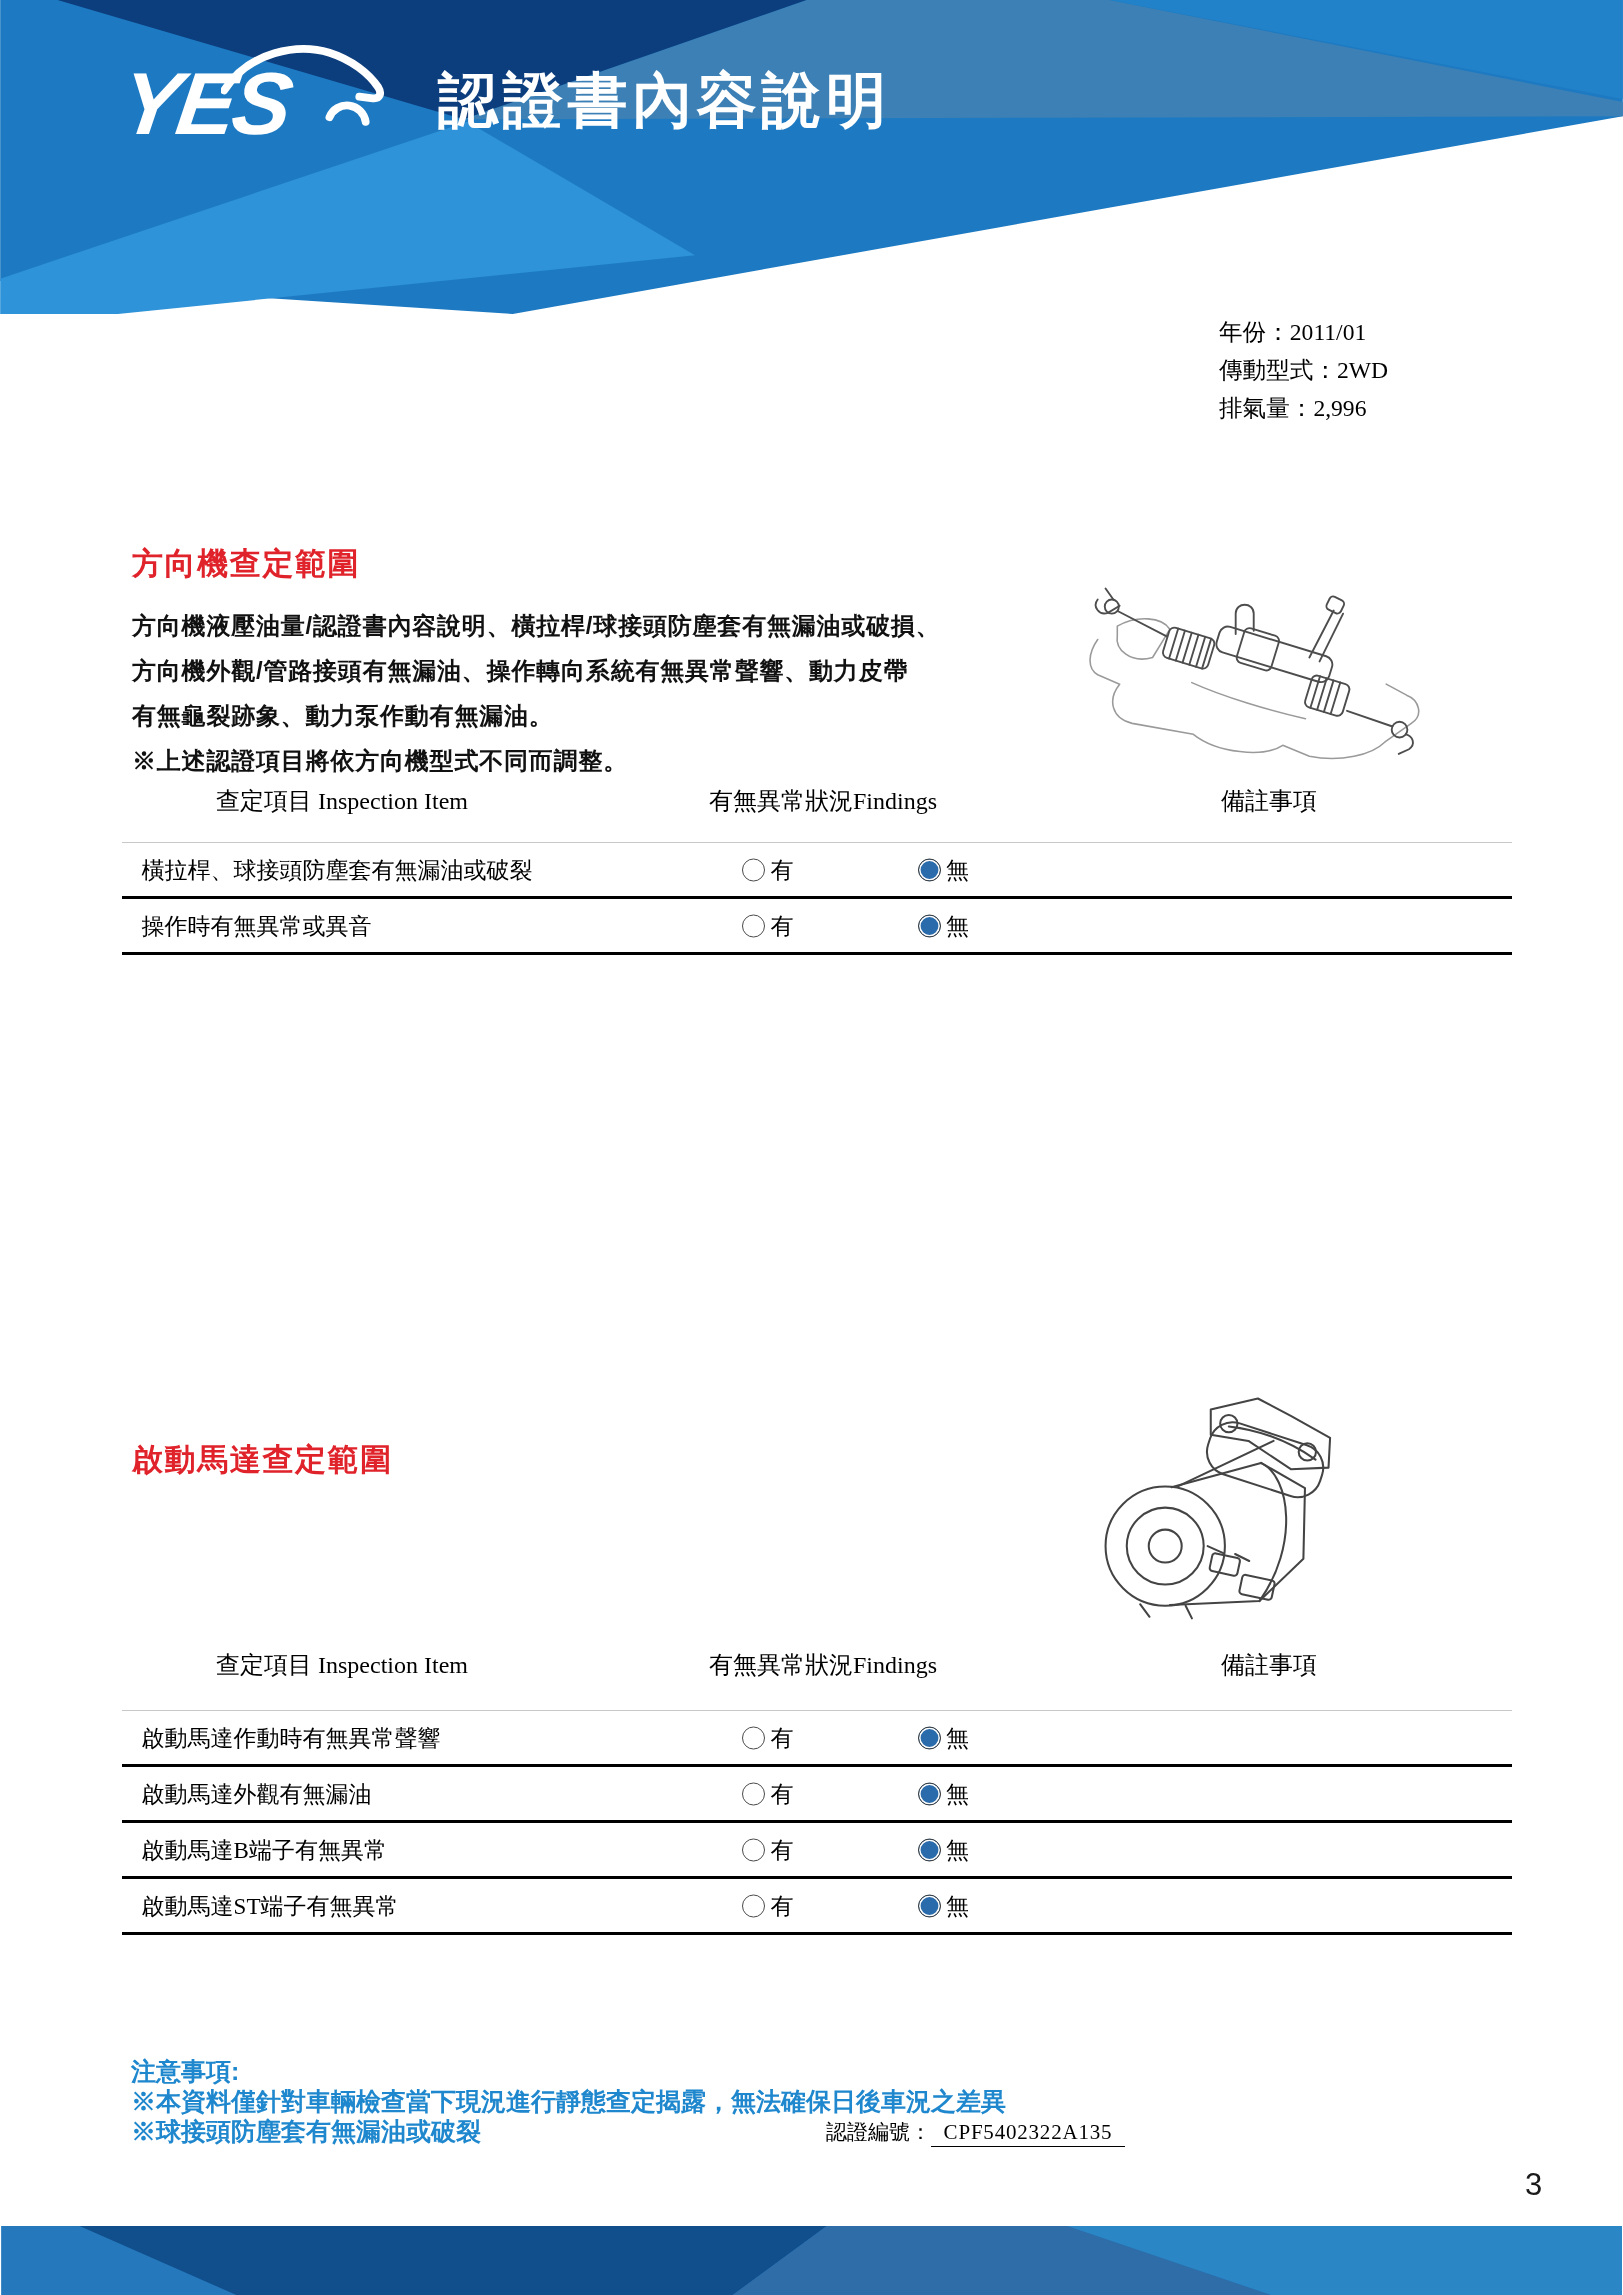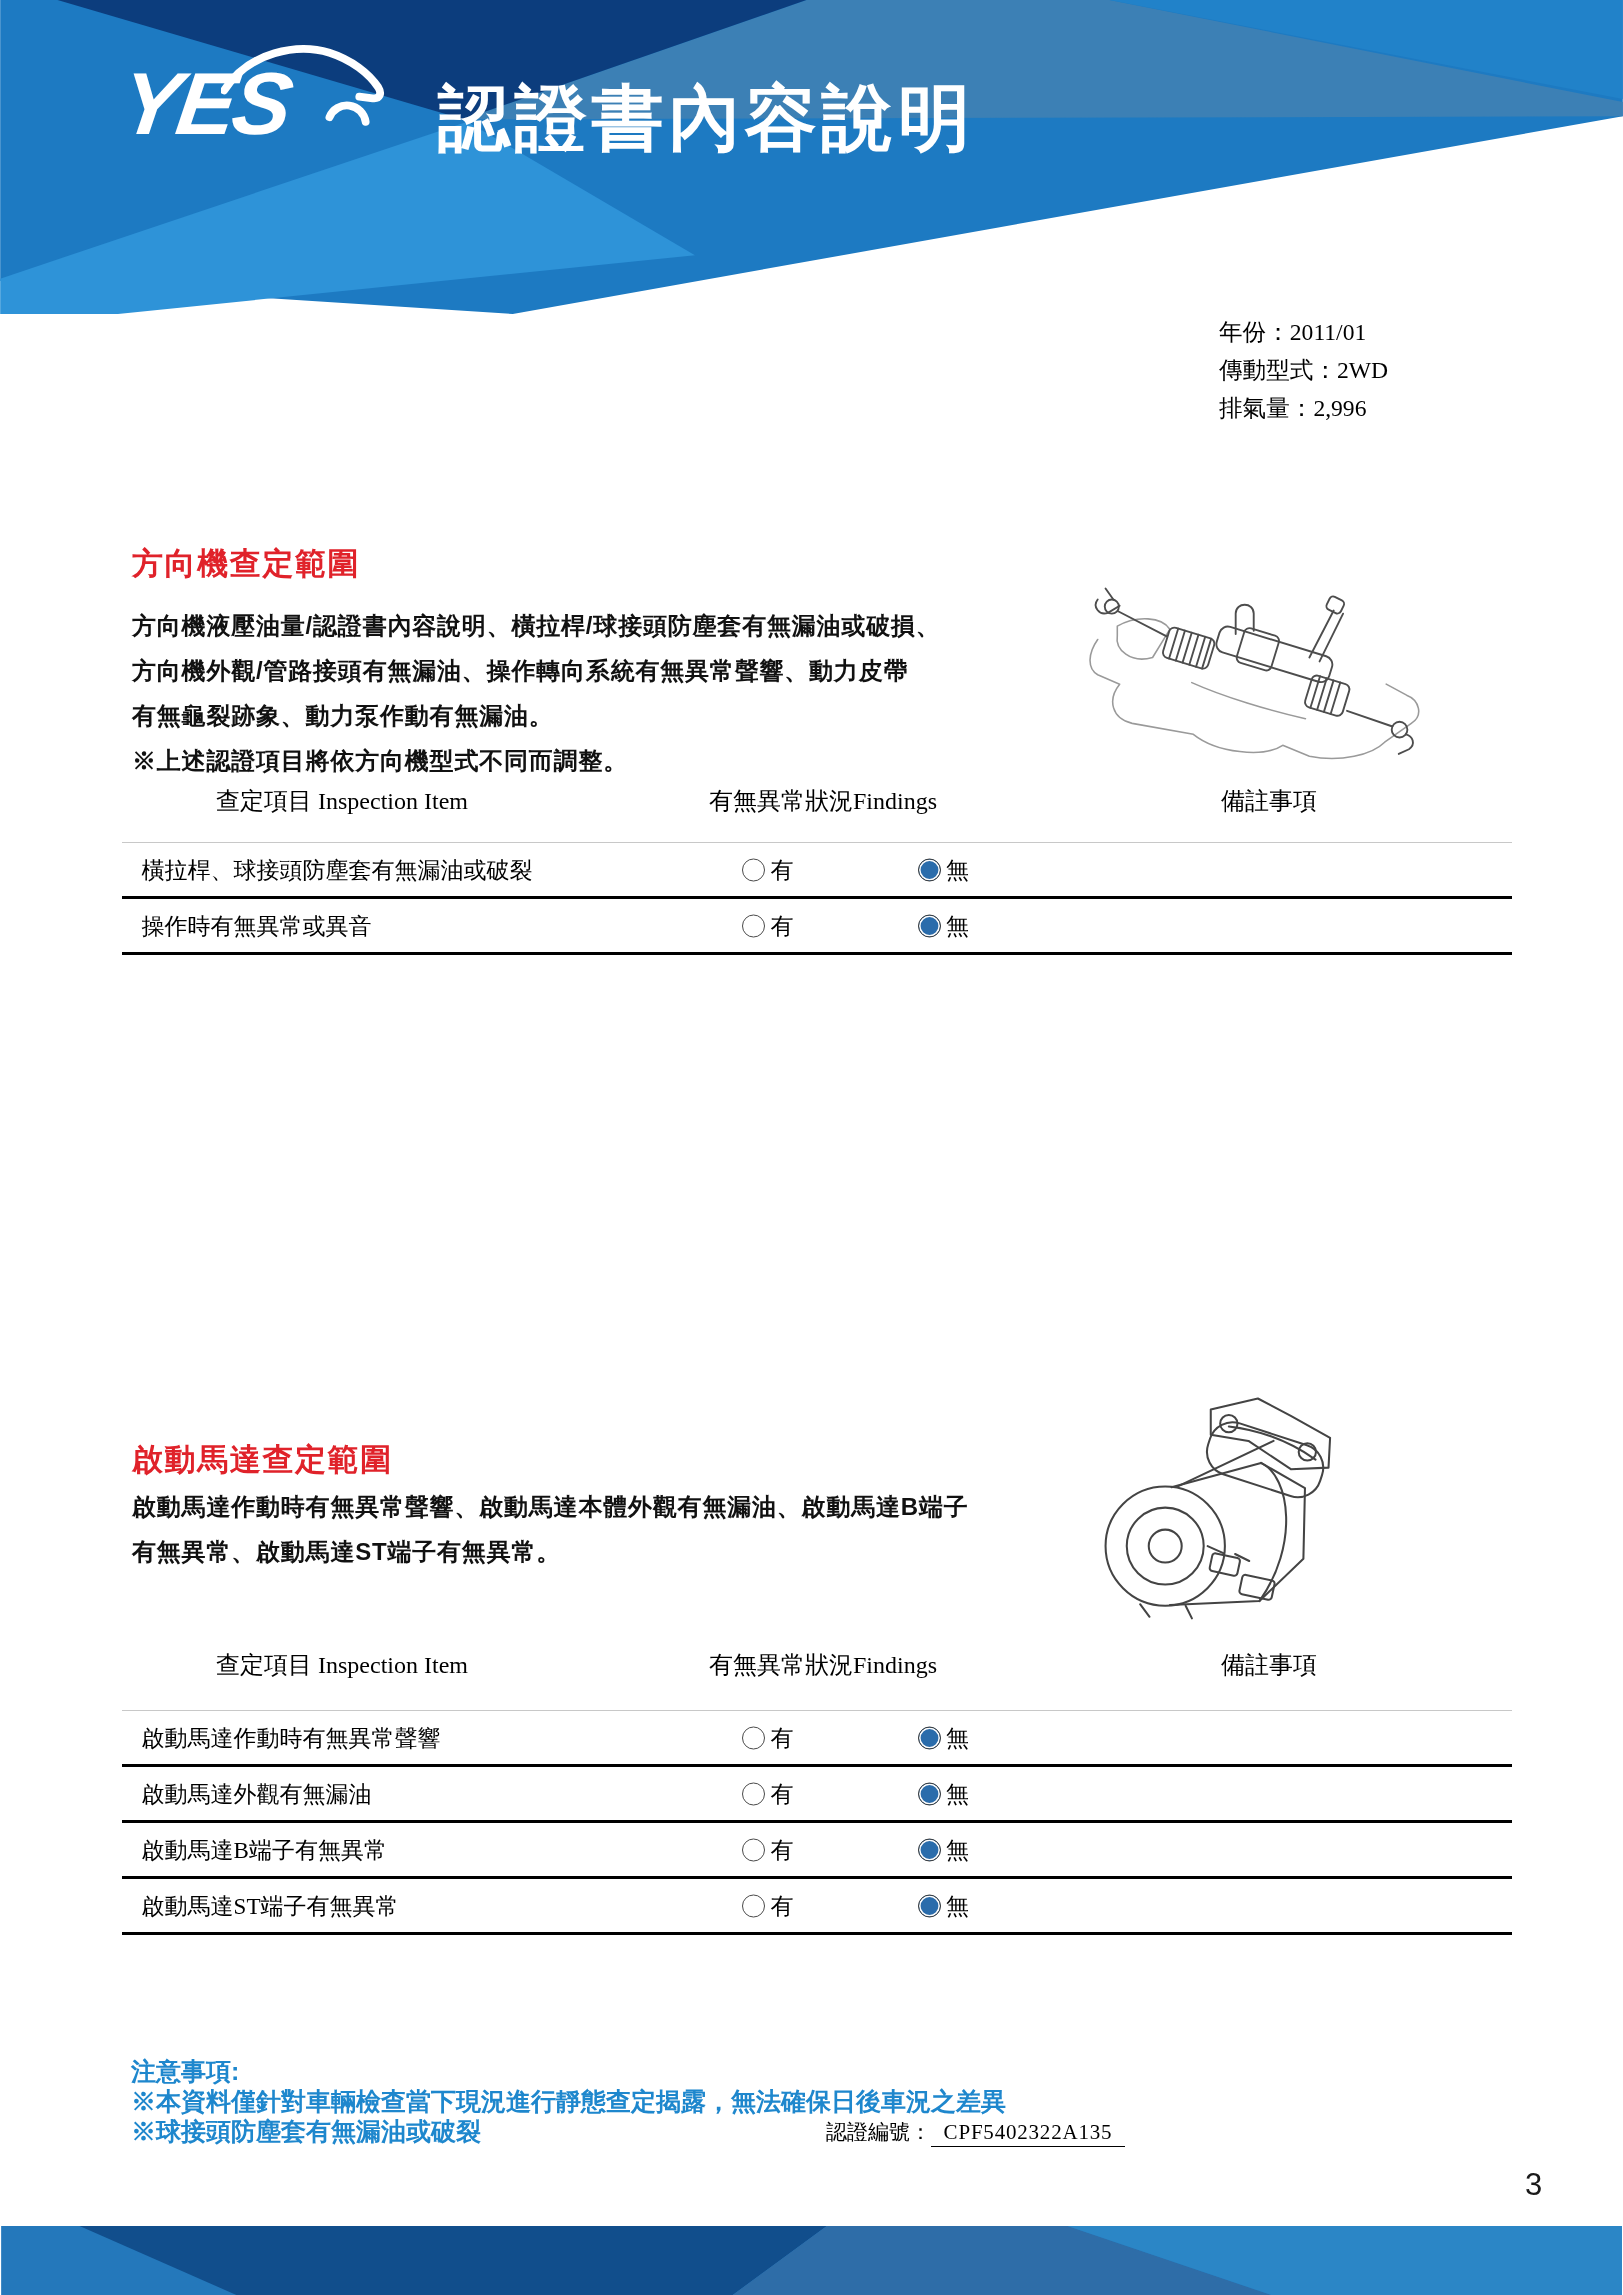--- a/index.html
+++ b/index.html
@@ -7,22 +7,22 @@
         font-family:"Liberation Serif",serif;color:#000;}
 
   
   .banner{position:absolute;top:0;left:0;width:1623px;height:314px;}
   .banner-bg{position:absolute;top:0;left:0;}
   .logo{position:absolute;left:122px;top:43px;width:283px;height:145px;color:#fff;}
   .logo-text{position:absolute;left:0;top:17.3px;font-family:"Liberation Sans",sans-serif;
              font-style:italic;font-weight:700;font-size:88px;line-height:1;
              letter-spacing:-3.1px;transform:skewX(-8deg);}
   .car-swoosh{position:absolute;left:99px;top:-3.1px;}
-  .banner-title{position:absolute;left:438px;top:71px;font-family:"Liberation Sans",sans-serif;
-                font-weight:700;font-size:72px;color:#fff;letter-spacing:4.7px;white-space:nowrap;}
+  .banner-title{position:absolute;left:438px;top:61px;font-family:"Liberation Sans",sans-serif;
+                font-weight:700;font-size:60px;color:#fff;letter-spacing:4.7px;white-space:nowrap;}
 
   
   .info-col{position:absolute;top:313px;font-size:23.6px;line-height:38px;white-space:nowrap;}
   .info-col-1{left:132px;} .info-col-2{left:595px;} .info-col-3{left:1219px;}
 
   
   .sec-title{position:absolute;left:132px;font-family:"Liberation Sans",sans-serif;
              font-weight:700;font-size:31px;letter-spacing:1.6px;white-space:nowrap;}
   .sec-desc{position:absolute;left:132px;font-family:"Liberation Sans",sans-serif;
             font-weight:700;font-size:24px;line-height:45px;color:#111;
@@ -160,24 +160,20 @@
             <span class="radio on"></span>
             <span class="opt-label">無</span>
           </span>
         </div>
         <span class="t-remark"></span>
       </div>
     </div>
   </div>
 
   <div class="sec-title" style="top:1439px;color:#e0222a;">啟動馬達查定範圍</div>
-  <div class="sec-desc" style="top:1484px;">
-    <div>啟動馬達作動時有無異常聲響、啟動馬達本體外觀有無漏油、啟動馬達B端子</div>
-    <div>有無異常、啟動馬達ST端子有無異常。</div>
-  </div>
 
   <svg class="illu" style="left:1093px;top:1392px;" width="263" height="236" viewBox="0 0 335 300">
     <g stroke="#444" stroke-width="2.6" fill="none" stroke-linejoin="round" stroke-linecap="round">
       <path d="M150 22 L210 8 L252 30 L302 58 L300 96 L252 98 L198 62 L150 54 Z"></path>
       <circle cx="173" cy="40" r="11"></circle>
       <circle cx="273" cy="76" r="11"></circle>
       <g transform="rotate(18 212 92)">
         <rect x="142" y="50" width="150" height="68" rx="30"></rect>
         <path d="M160 58 q60 -12 118 6"></path>
       </g>

